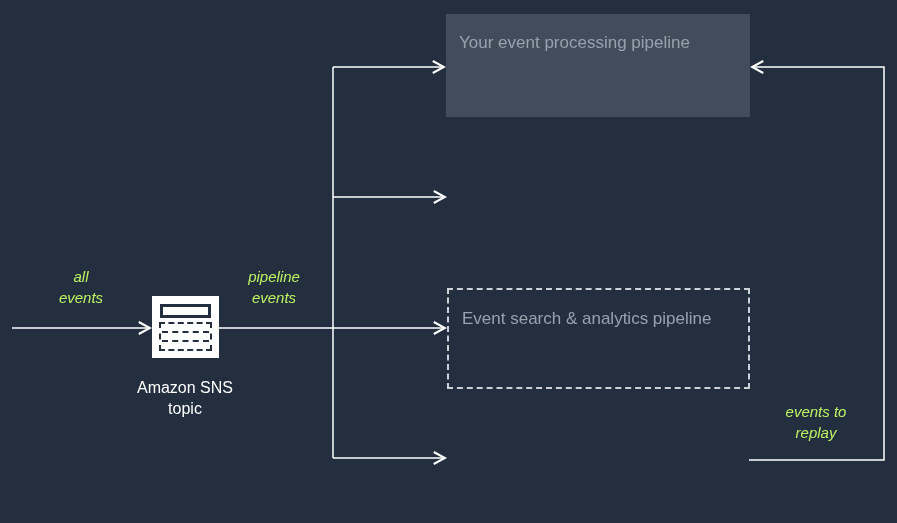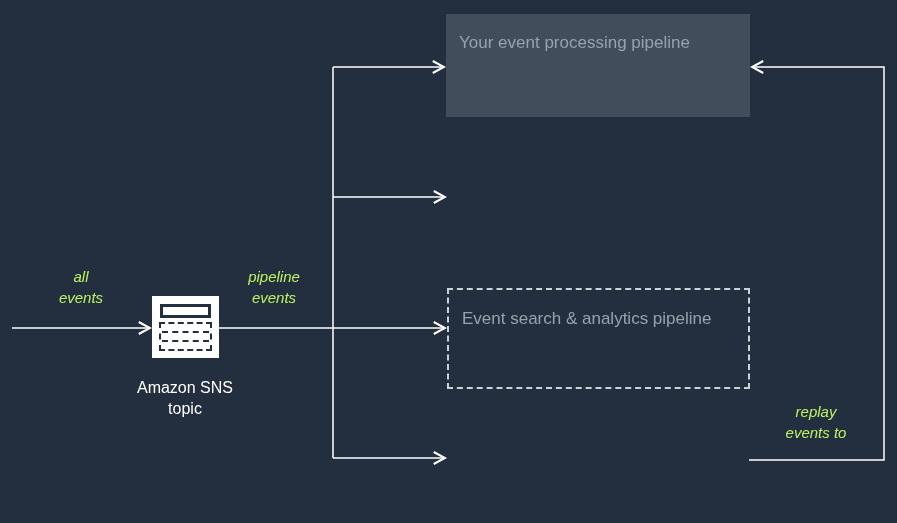--- a/index.html
+++ b/index.html
@@ -141,17 +141,17 @@
     <div>all</div>
     <div>events</div>
   </div>
 
   <div class="edge-label label-filtered-events">
     <div>pipeline</div>
     <div>events</div>
   </div>
 
   <div class="edge-label label-events-to-replay">
+    <div>events to</div>
     <div>replay</div>
-    <div>events to</div>
   </div>
 
 </div>
 
 </body></html>

